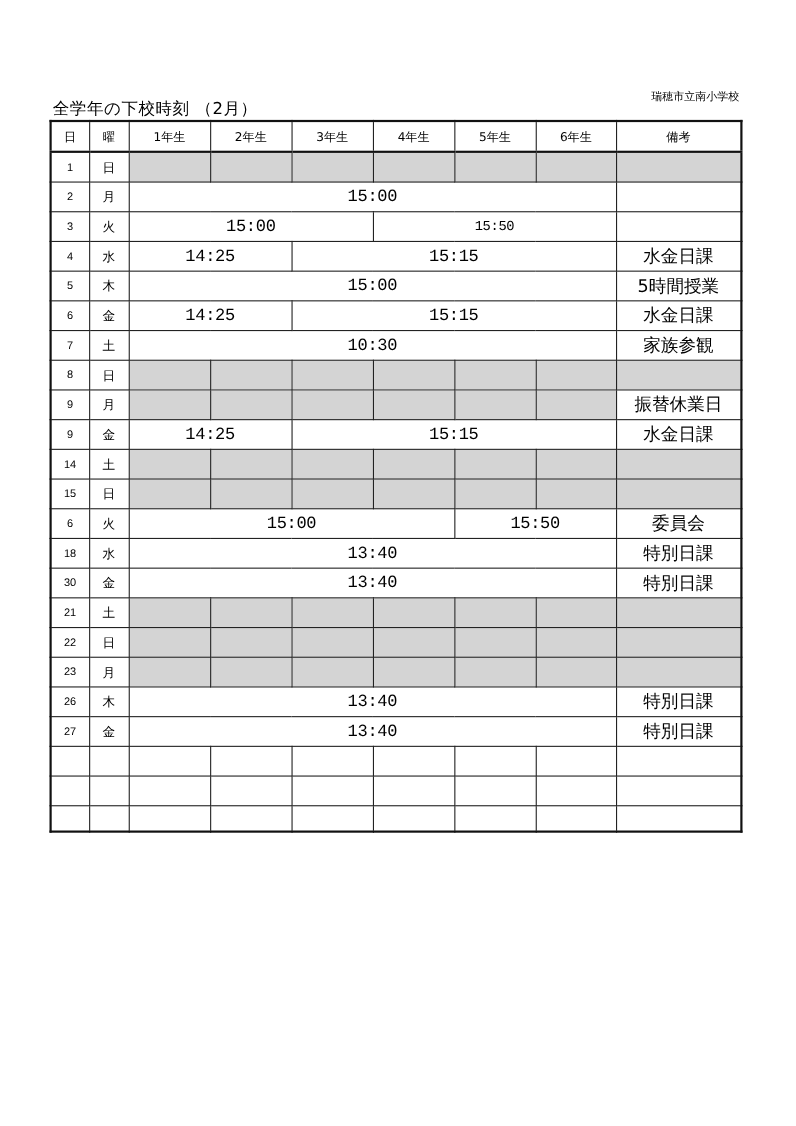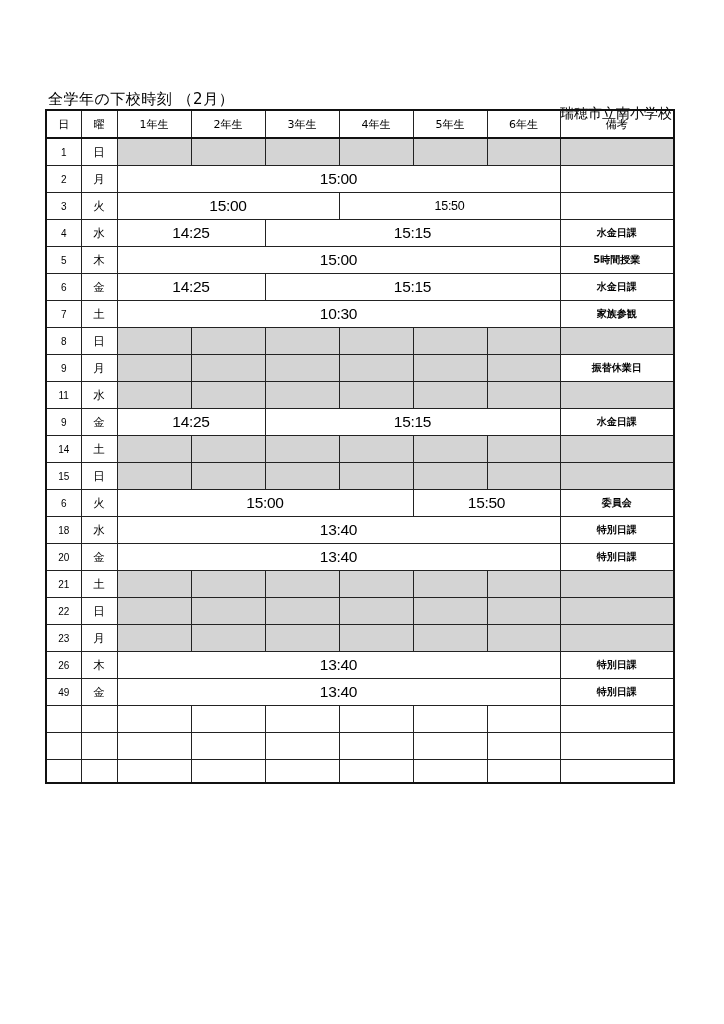--- a/index.html
+++ b/index.html
@@ -1,31 +1,31 @@
 <!DOCTYPE html>
 <html><head>
 <meta charset="utf-8">
 <style>
   html, body { margin:0; padding:0; background:#ffffff; }
   body { width:724px; height:1024px; position:relative; overflow:hidden;
          font-family:"DejaVu Sans", "Liberation Sans", sans-serif; color:#000; }
   .title { position:absolute; left:48px; top:90px; font-size:15px; letter-spacing:0.5px; }
-  .school { position:absolute; right:52px; top:81px; font-size:14px;margin-top:24px; }
+  .school { position:absolute; right:52px; top:81px; font-size:10px; }
   table.sched { position:absolute; left:45px; top:109px; width:628px;
                 border-collapse:collapse; table-layout:fixed;
                 border:2px solid #111; }
   table.sched td, table.sched th { border:1px solid #222; padding:0; text-align:center;
                 vertical-align:middle; overflow:hidden; white-space:nowrap; }
   table.sched th { height:26px; font-weight:normal; font-size:11px; border-bottom:2px solid #111; }
   table.sched td { height:26px; }
   td.num { font-family:"Liberation Sans Narrow","Liberation Sans",sans-serif; font-size:10px; }
   td.dow { font-size:11.5px; }
-  td.time { font-family:Liberation Sans, sans-serif; font-size:15.5px; letter-spacing:-0.3px; }
+  td.time { font-family:Liberation Mono, monospace; font-size:15.5px; letter-spacing:-0.3px; }
   td.time.small { font-size:12.5px; }
-  td.note { font-size:10px;font-weight:bold; }
+  td.note { font-size:16px; }
   td.gray { background:#d4d4d4; }
   tr.last td { height:22px; }
 </style>
 </head>
 <body>
 
 <div class="title">全学年の下校時刻 （2月）</div>
 <div class="school">瑞穂市立南小学校</div>
 
 <table class="sched">
@@ -120,31 +120,20 @@
         <td class="dow">月</td>
         <td class="gray"></td>
         <td class="gray"></td>
         <td class="gray"></td>
         <td class="gray"></td>
         <td class="gray"></td>
         <td class="gray"></td>
         <td class="note">振替休業日</td>
       </tr>
       <tr>
-        <td class="num">11</td>
-        <td class="dow">水</td>
-        <td class="gray"></td>
-        <td class="gray"></td>
-        <td class="gray"></td>
-        <td class="gray"></td>
-        <td class="gray"></td>
-        <td class="gray"></td>
-        <td class="note gray"></td>
-      </tr>
-      <tr>
         <td class="num">9</td>
         <td class="dow">金</td>
         <td class="time" colspan="2">14:25</td>
         <td class="time" colspan="4">15:15</td>
         <td class="note">水金日課</td>
       </tr>
       <tr>
         <td class="num">14</td>
         <td class="dow">土</td>
         <td class="gray"></td>
@@ -173,21 +162,21 @@
         <td class="time" colspan="2">15:50</td>
         <td class="note">委員会</td>
       </tr>
       <tr>
         <td class="num">18</td>
         <td class="dow">水</td>
         <td class="time" colspan="6">13:40</td>
         <td class="note">特別日課</td>
       </tr>
       <tr>
-        <td class="num">20</td>
+        <td class="num">30</td>
         <td class="dow">金</td>
         <td class="time" colspan="6">13:40</td>
         <td class="note">特別日課</td>
       </tr>
       <tr>
         <td class="num">21</td>
         <td class="dow">土</td>
         <td class="gray"></td>
         <td class="gray"></td>
         <td class="gray"></td>
@@ -218,21 +207,21 @@
         <td class="gray"></td>
         <td class="note gray"></td>
       </tr>
       <tr>
         <td class="num">26</td>
         <td class="dow">木</td>
         <td class="time" colspan="6">13:40</td>
         <td class="note">特別日課</td>
       </tr>
       <tr>
-        <td class="num">49</td>
+        <td class="num">27</td>
         <td class="dow">金</td>
         <td class="time" colspan="6">13:40</td>
         <td class="note">特別日課</td>
       </tr>
       <tr>
         <td class="num"></td>
         <td class="dow"></td>
         <td></td>
         <td></td>
         <td></td>

